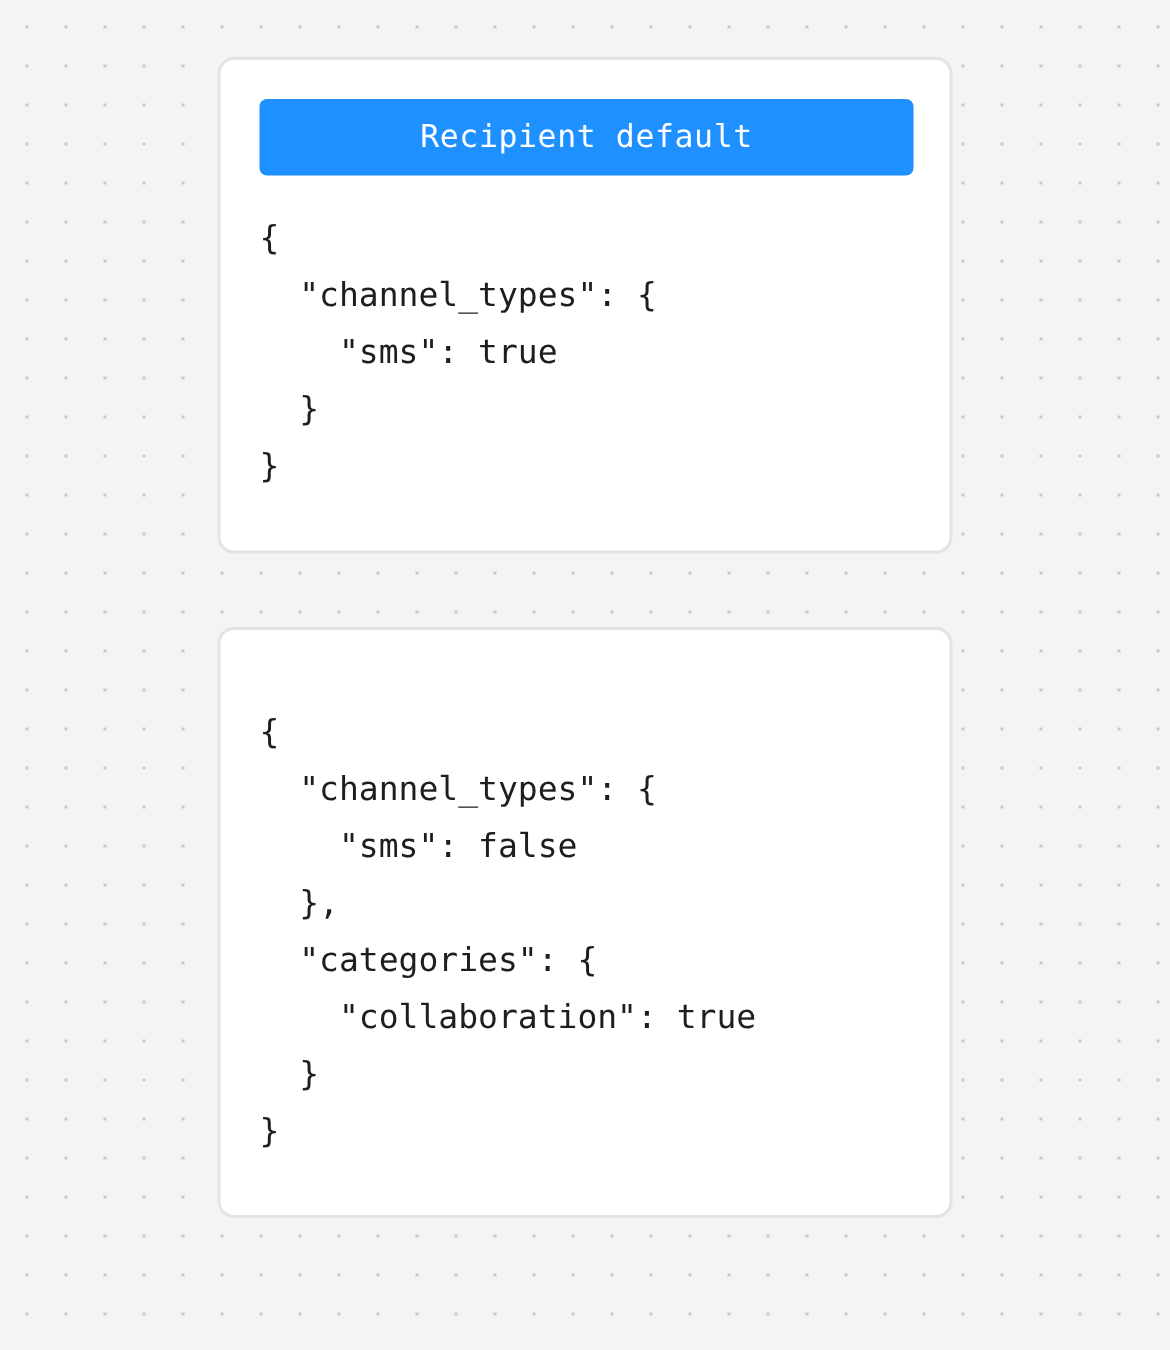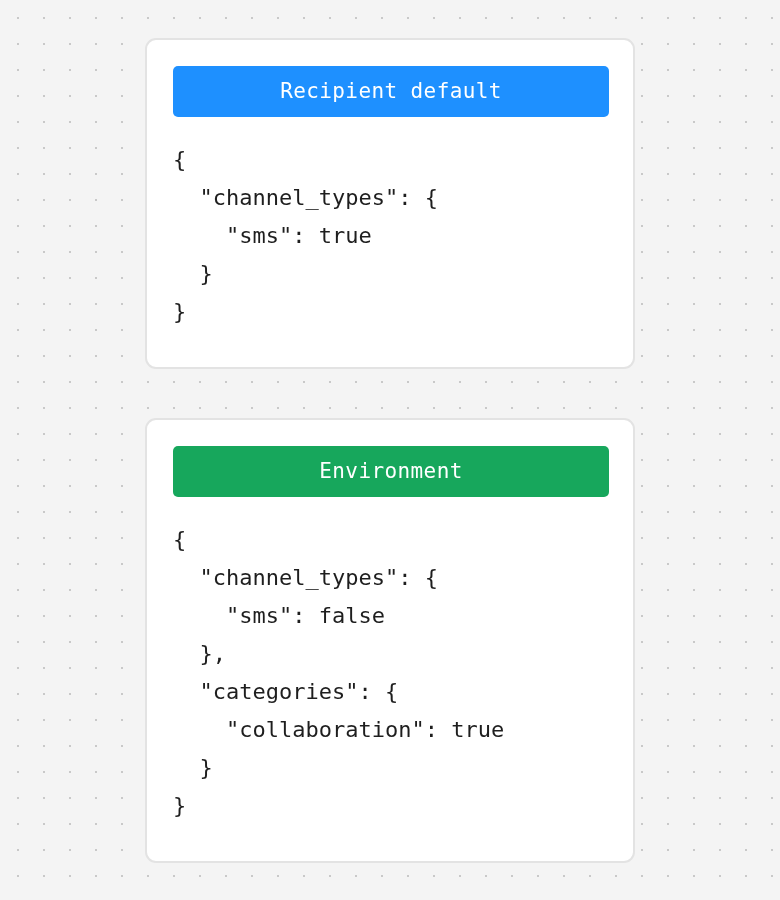--- a/index.html
+++ b/index.html
@@ -86,23 +86,20 @@
     <div class="card-body-1">
       <pre class="code-block">{
   "channel_types": {
     "sms": true
   }
 }</pre>
     </div>
   </div>
 
   <div class="card">
-    <div class="card-header accent-green">
-      <span>Environment</span>
-    </div>
     <div class="card-body-2">
       <pre class="code-block">{
   "channel_types": {
     "sms": false
   },
   "categories": {
     "collaboration": true
   }
 }</pre>
     </div>

